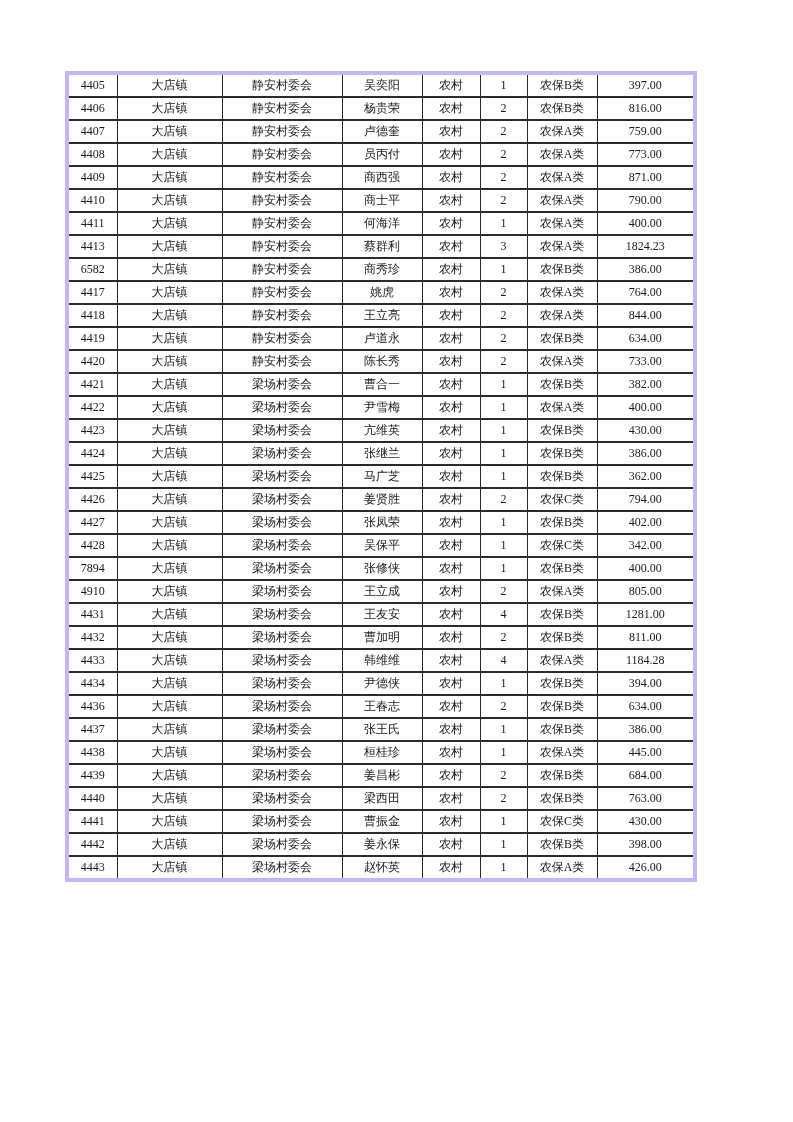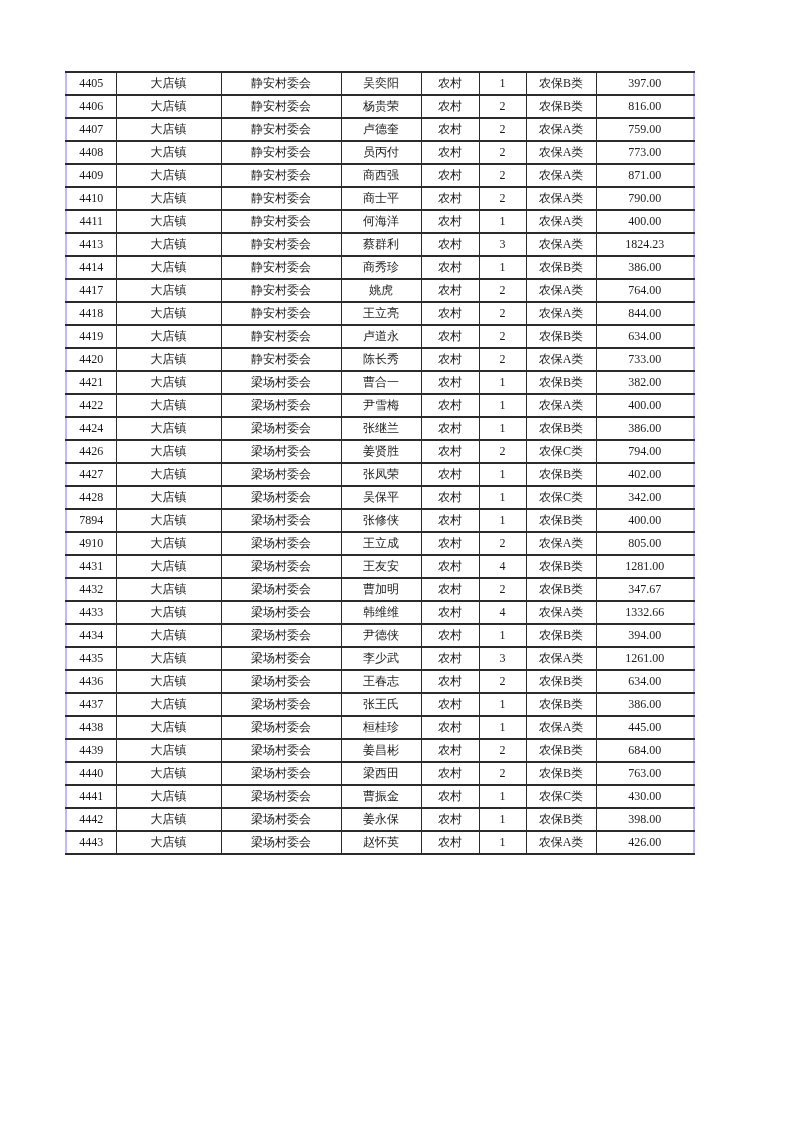--- a/index.html
+++ b/index.html
@@ -16,21 +16,21 @@
     font-family: "Liberation Serif", "DejaVu Serif", serif;
     color: #1a1a1a;
   }
   table.data-table {
     position: absolute;
     left: 65px;
     top: 71px;
     width: 628px;
     border-collapse: collapse;
     table-layout: fixed;
-    border: 2px solid #c4b5fd;
+    border: 4px solid #c4b5fd;
     font-family: Liberation Serif, serif;
   }
   table.data-table td {
     border-left: 1px solid #2b2b2b;
     border-right: 1px solid #2b2b2b;
     border-top: 2px solid #2b2b2b;
     border-bottom: 2px solid #2b2b2b;
     height: 21px;
     padding: 0 2px;
     font-size: 12px;
@@ -140,21 +140,21 @@
           <td>4413</td>
           <td>大店镇</td>
           <td>静安村委会</td>
           <td>蔡群利</td>
           <td>农村</td>
           <td>3</td>
           <td>农保A类</td>
           <td>1824.23</td>
         </tr>
         <tr>
-          <td>4414</td>
+          <td>6582</td>
           <td>大店镇</td>
           <td>静安村委会</td>
           <td>商秀珍</td>
           <td>农村</td>
           <td>1</td>
           <td>农保B类</td>
           <td>386.00</td>
         </tr>
         <tr>
           <td>4417</td>
@@ -210,28 +210,48 @@
           <td>4422</td>
           <td>大店镇</td>
           <td>梁场村委会</td>
           <td>尹雪梅</td>
           <td>农村</td>
           <td>1</td>
           <td>农保A类</td>
           <td>400.00</td>
         </tr>
         <tr>
+          <td>4423</td>
+          <td>大店镇</td>
+          <td>梁场村委会</td>
+          <td>亢维英</td>
+          <td>农村</td>
+          <td>1</td>
+          <td>农保B类</td>
+          <td>430.00</td>
+        </tr>
+        <tr>
           <td>4424</td>
           <td>大店镇</td>
           <td>梁场村委会</td>
           <td>张继兰</td>
           <td>农村</td>
           <td>1</td>
           <td>农保B类</td>
           <td>386.00</td>
+        </tr>
+        <tr>
+          <td>4425</td>
+          <td>大店镇</td>
+          <td>梁场村委会</td>
+          <td>马广芝</td>
+          <td>农村</td>
+          <td>1</td>
+          <td>农保B类</td>
+          <td>362.00</td>
         </tr>
         <tr>
           <td>4426</td>
           <td>大店镇</td>
           <td>梁场村委会</td>
           <td>姜贤胜</td>
           <td>农村</td>
           <td>2</td>
           <td>农保C类</td>
           <td>794.00</td>
@@ -287,51 +307,41 @@
           <td>1281.00</td>
         </tr>
         <tr>
           <td>4432</td>
           <td>大店镇</td>
           <td>梁场村委会</td>
           <td>曹加明</td>
           <td>农村</td>
           <td>2</td>
           <td>农保B类</td>
-          <td>347.67</td>
+          <td>811.00</td>
         </tr>
         <tr>
           <td>4433</td>
           <td>大店镇</td>
           <td>梁场村委会</td>
           <td>韩维维</td>
           <td>农村</td>
           <td>4</td>
           <td>农保A类</td>
-          <td>1332.66</td>
+          <td>1184.28</td>
         </tr>
         <tr>
           <td>4434</td>
           <td>大店镇</td>
           <td>梁场村委会</td>
           <td>尹德侠</td>
           <td>农村</td>
           <td>1</td>
           <td>农保B类</td>
           <td>394.00</td>
-        </tr>
-        <tr>
-          <td>4435</td>
-          <td>大店镇</td>
-          <td>梁场村委会</td>
-          <td>李少武</td>
-          <td>农村</td>
-          <td>3</td>
-          <td>农保A类</td>
-          <td>1261.00</td>
         </tr>
         <tr>
           <td>4436</td>
           <td>大店镇</td>
           <td>梁场村委会</td>
           <td>王春志</td>
           <td>农村</td>
           <td>2</td>
           <td>农保B类</td>
           <td>634.00</td>

